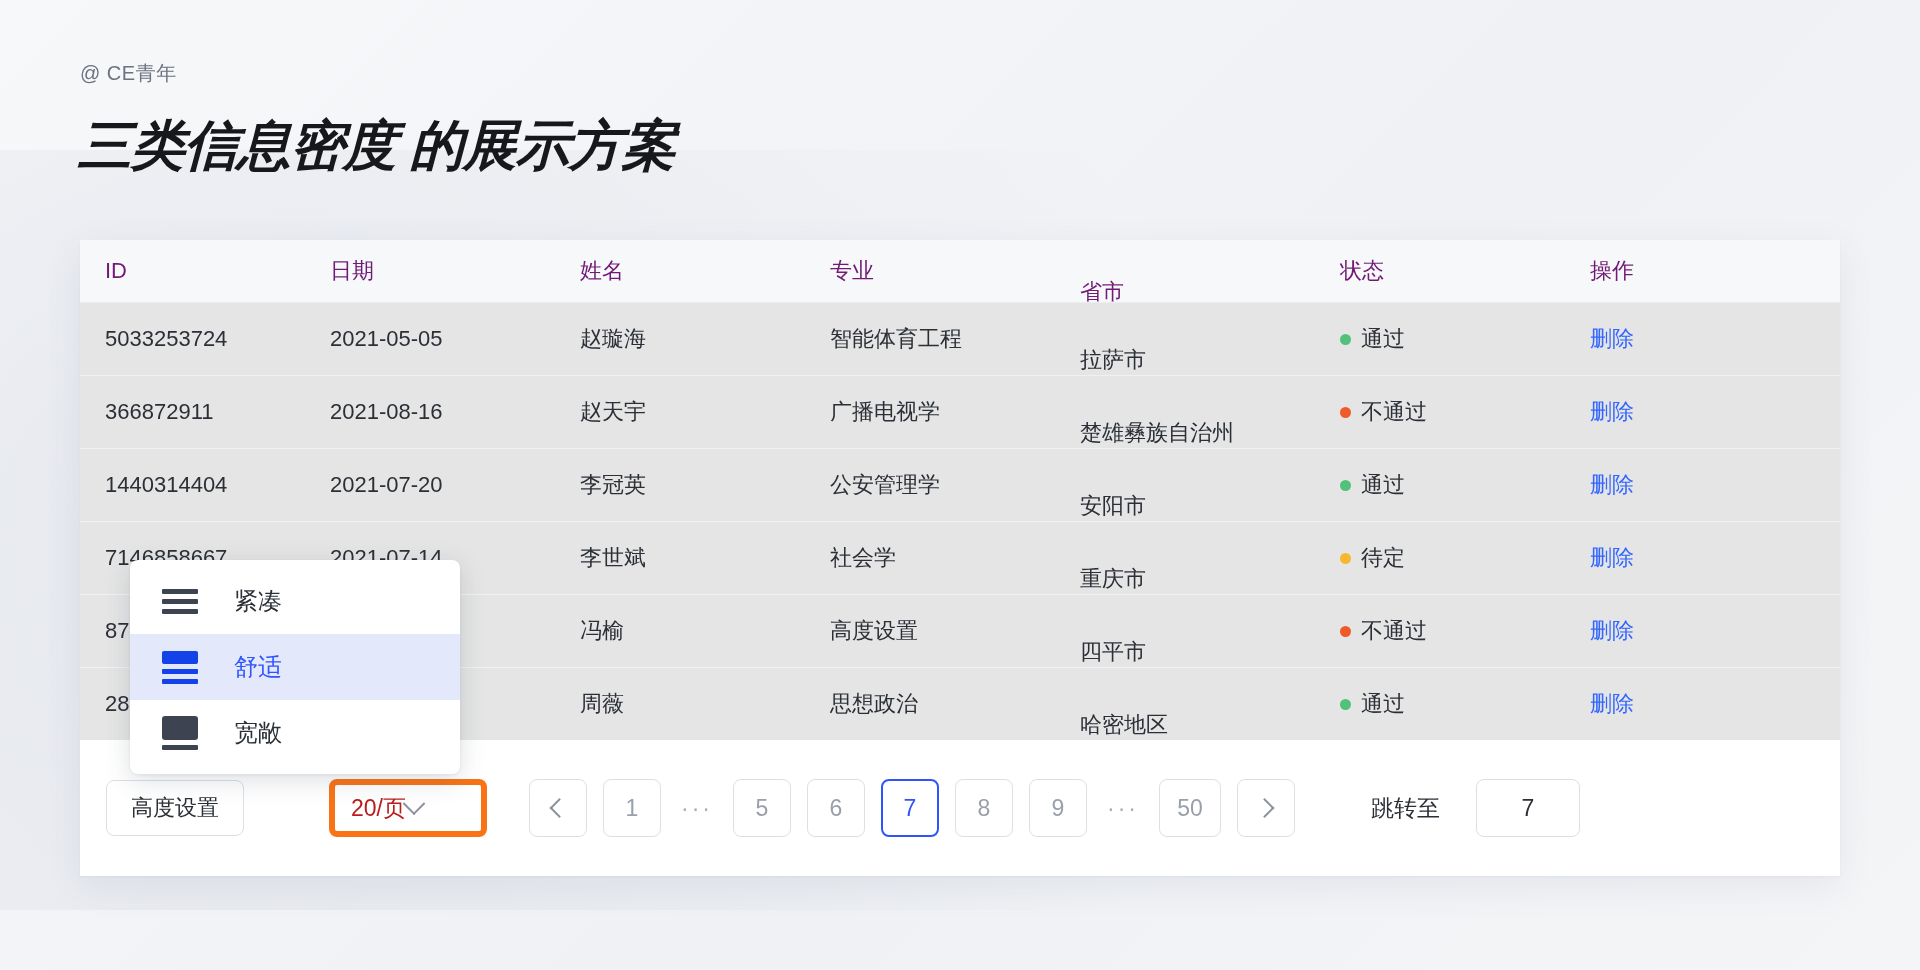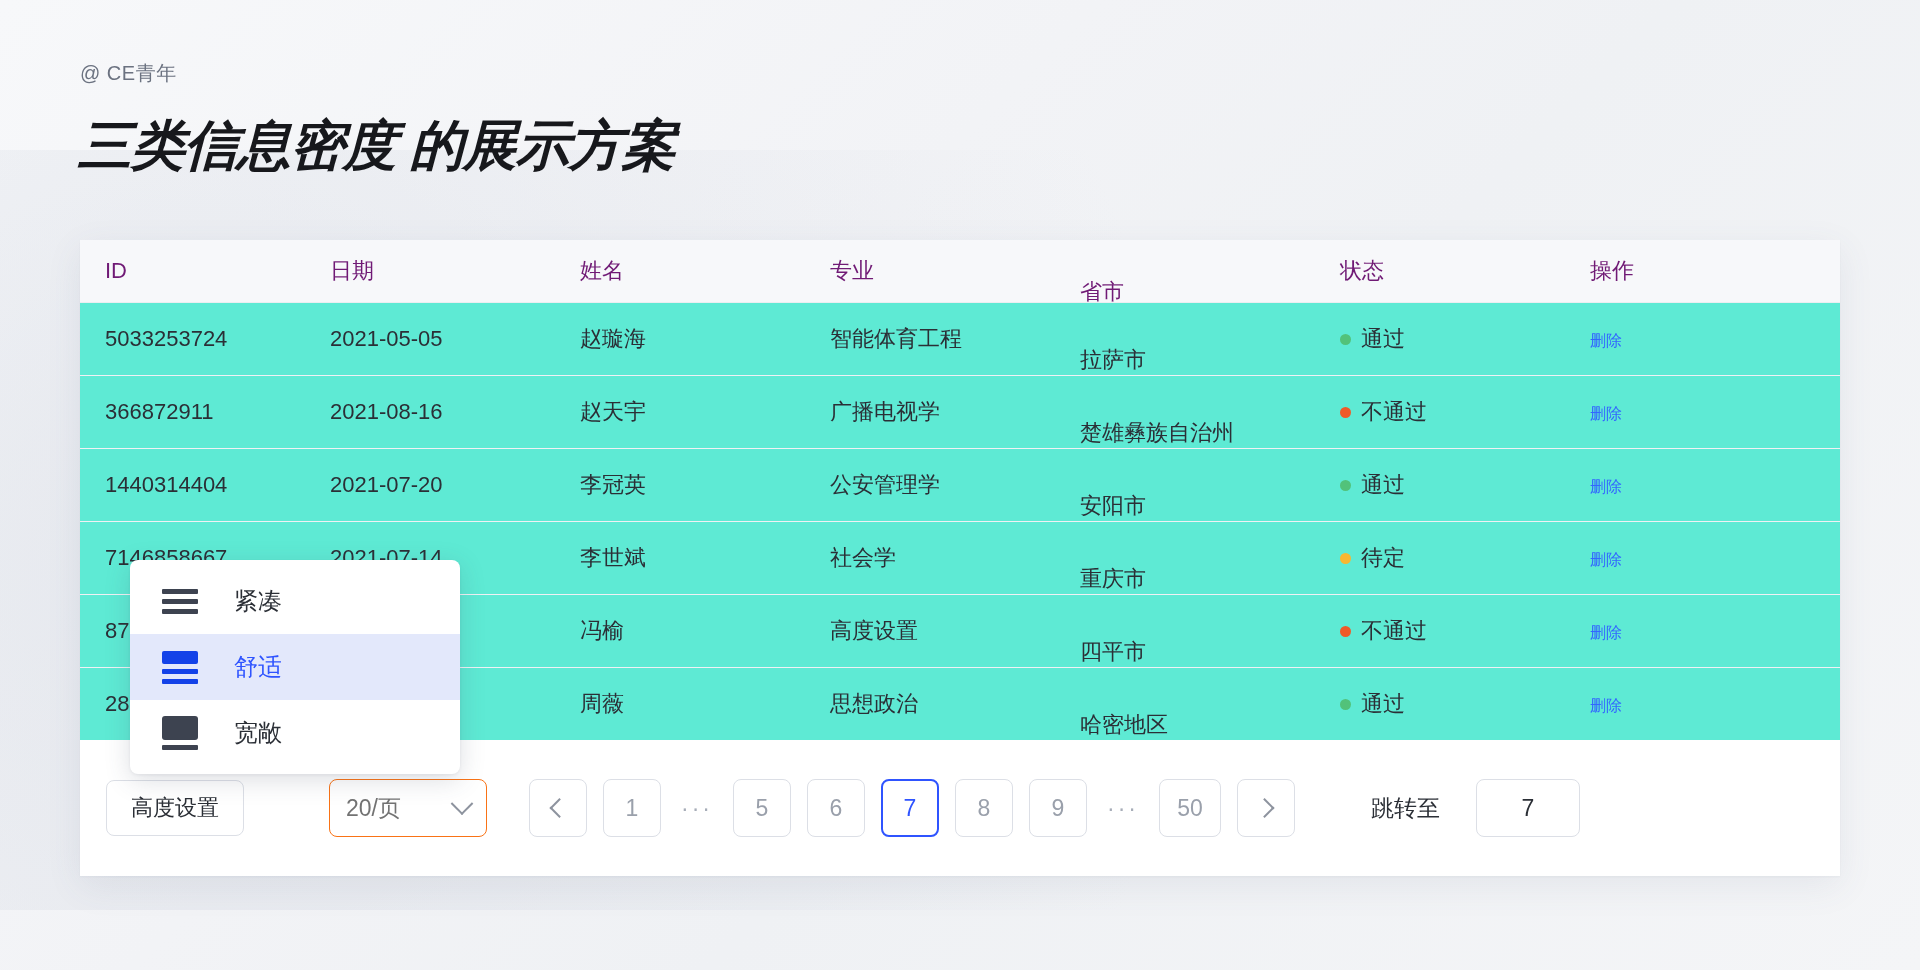--- a/index.html
+++ b/index.html
@@ -75,21 +75,21 @@
   }
   .thead .cell {
     font-size: 22px;
     color: #701a75;
     font-weight: 400;
   }
   .trow {
     display: flex;
     align-items: center;
     height: 72px;
-    background: #5eead4;
+    background: #e5e5e5;
     border-bottom: 1px solid #f0f1f4;
   }
   .trow:last-of-type { border-bottom: 1px solid #eceef1; }
   .trow .cell {
     font-size: 22px;
     color: #2b2f36;
     font-weight: 400;
   }
   .cell { box-sizing: border-box; padding-left: 0; }
   .c-id     { width: 250px; padding-left: 25px; }
@@ -102,21 +102,21 @@
 
   .status-wrap { display: flex; align-items: center; gap: 10px; }
   .dot {
     width: 11px; height: 11px;
     border-radius: 50%;
     display: inline-block;
     flex: none;
   }
   .del-link {
     color: #3366ff;
-    font-size: 16px;
+    font-size: 22px;
     cursor: pointer;
   }
 
   
   .footer {
     position: absolute;
     left: 0;
     bottom: 0;
     width: 1760px;
     height: 136px;
@@ -140,30 +140,30 @@
   }
   .pager {
     display: flex;
     align-items: center;
     margin-left: 85px;
     gap: 16px;
   }
   .page-size {
     width: 158px;
     height: 58px;
-    border: 1px solid #f97316;
+    border: 6px solid #f97316;
     border-radius: 8px;
     background: #fff;
     display: flex;
     align-items: center;
-    justify-content: space-between;
+    justify-content: flex-start;
     padding: 0 16px;
     box-sizing: border-box;
     font-size: 23px;
-    color: #737373;
+    color: #b91c1c;
     cursor: pointer;
     margin-right: 26px;
   }
   .chev {
     width: 14px; height: 14px;
     border-right: 2px solid #8d939e;
     border-bottom: 2px solid #8d939e;
     transform: rotate(45deg) translate(-3px,-3px);
   }
   .pg {

